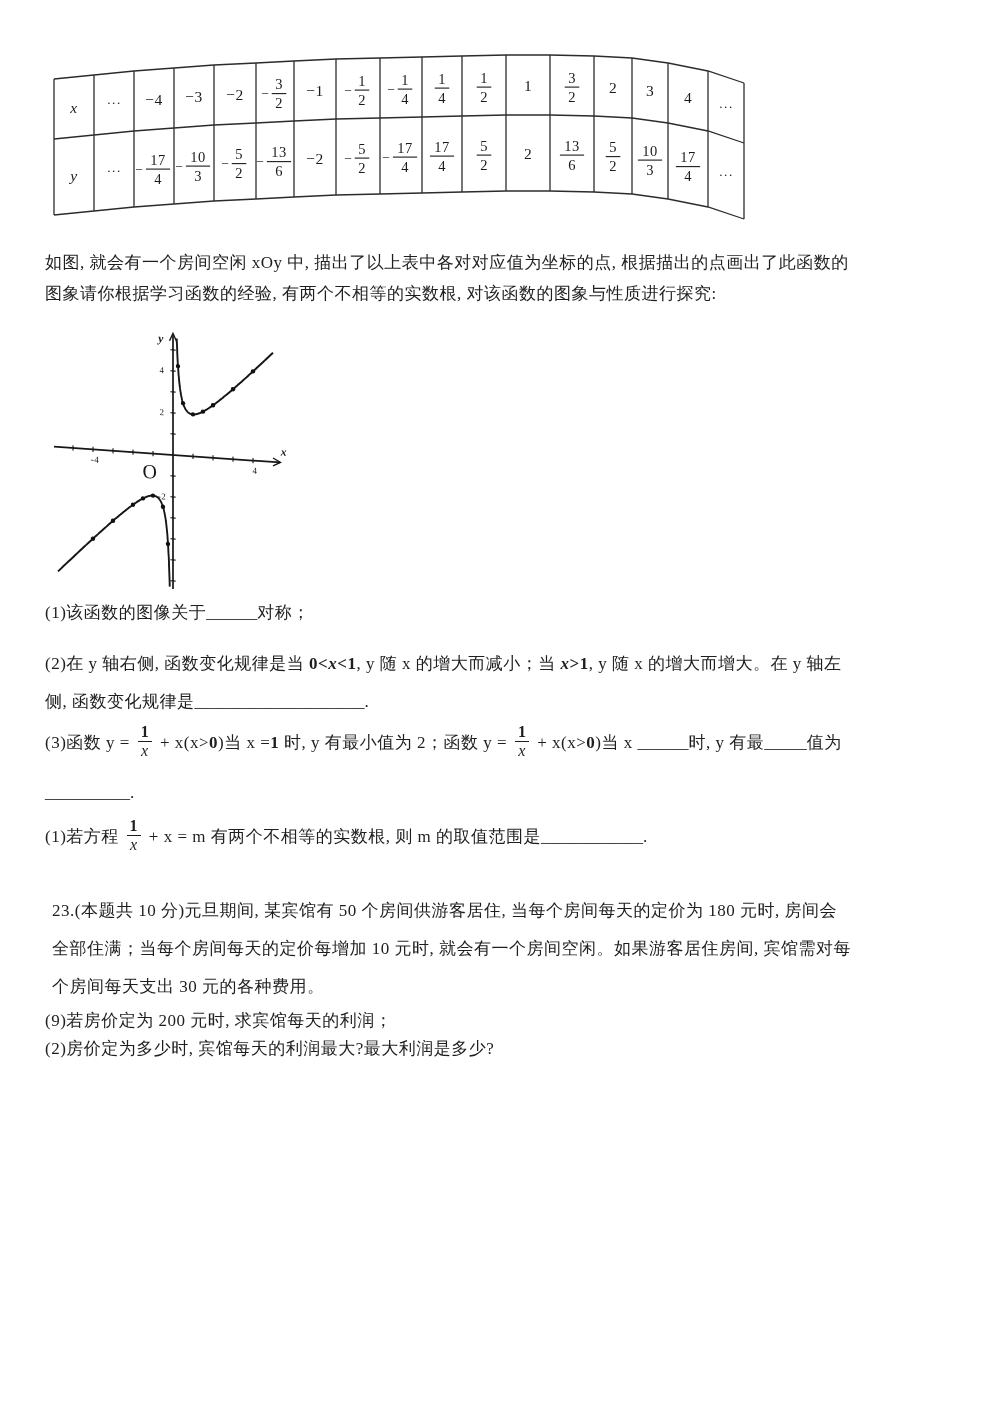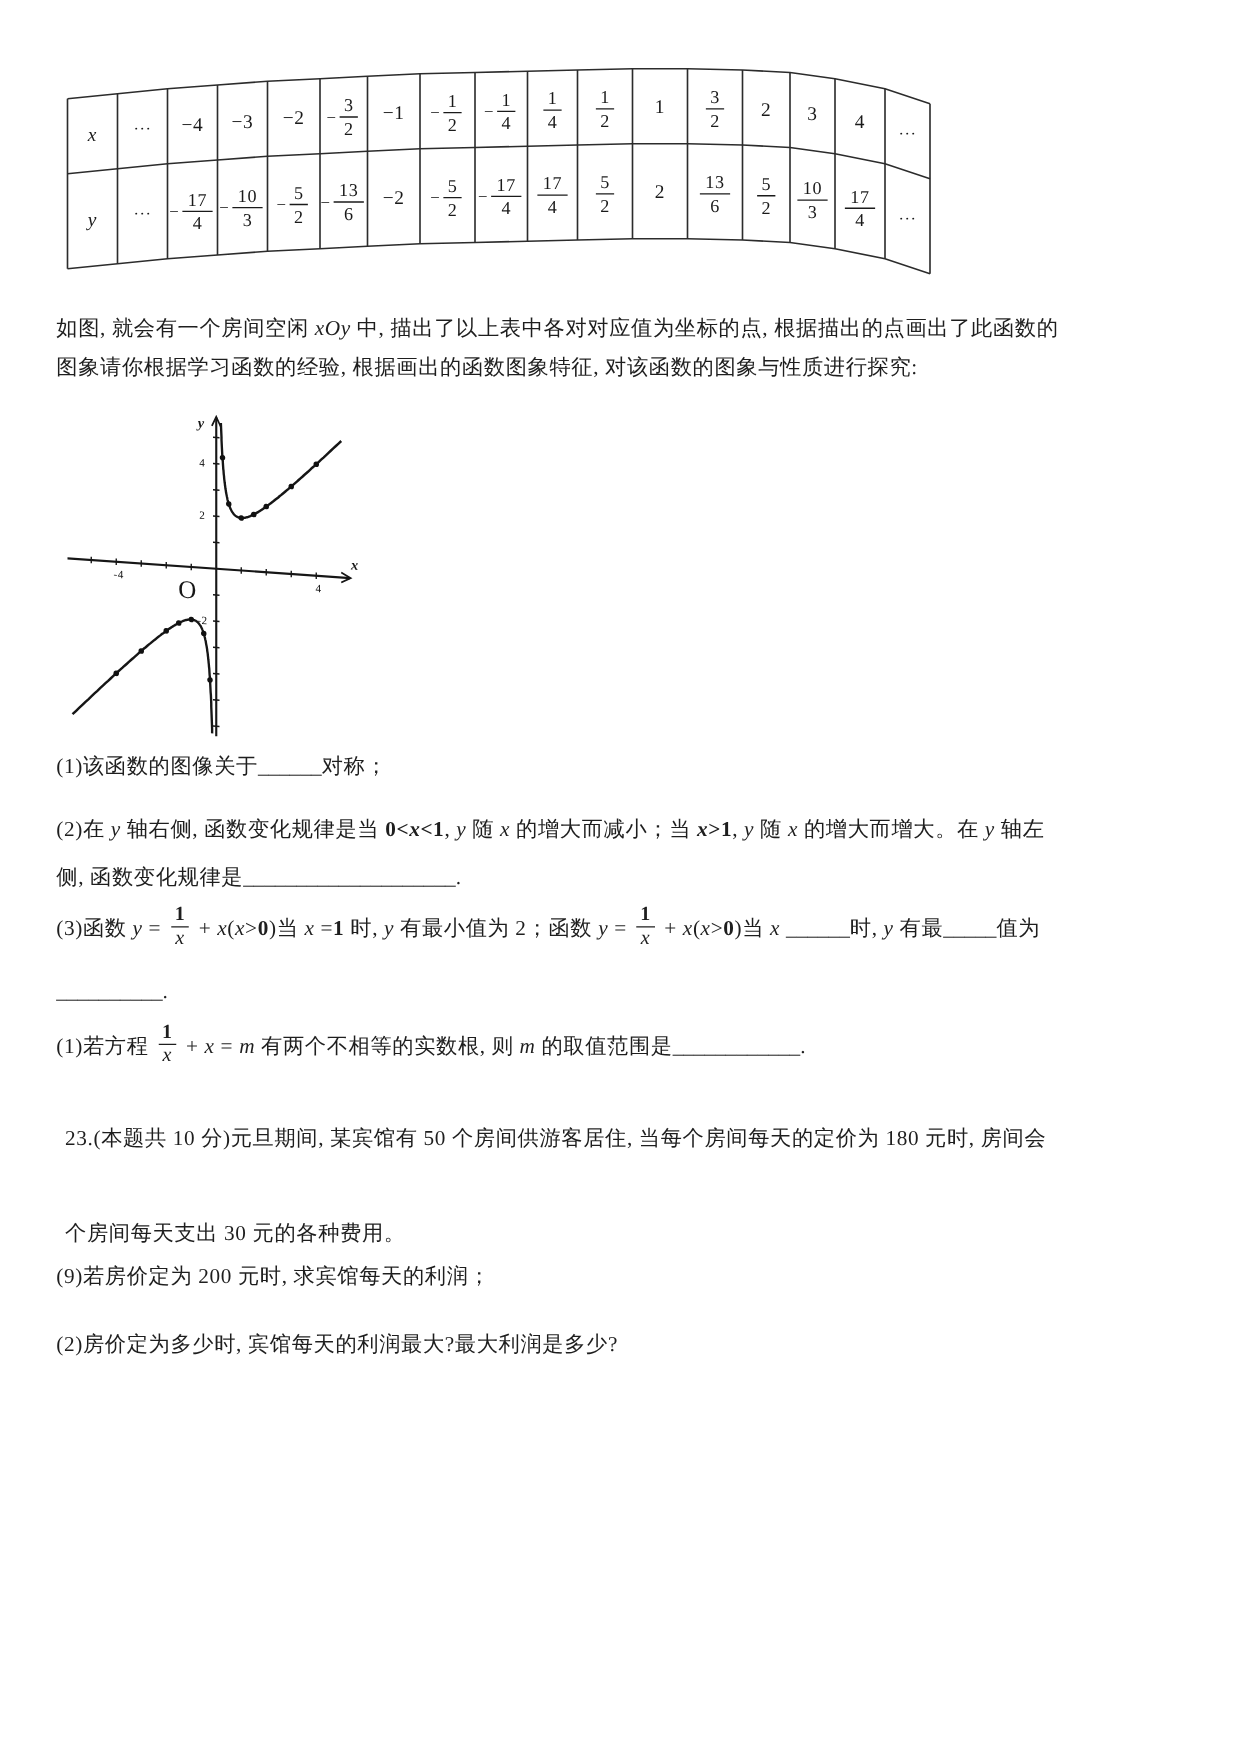--- a/index.html
+++ b/index.html
@@ -4,21 +4,21 @@
 <style>
   *{margin:0;padding:0;box-sizing:border-box}
   html,body{width:992px;height:1403px;background:#ffffff}
   body{position:relative;overflow:hidden;
        font-family:"Liberation Serif","DejaVu Serif",serif;
        color:#1e1e1e;font-size:17px;letter-spacing:.5px}
   .abs{position:absolute;white-space:nowrap}
   .para{line-height:31px}
   .lh38{line-height:38px}
   .lh50{line-height:50px}
-  .rs-i{font-style:italic}
+  .rs-i{}
   .rs-b{font-weight:bold}
   .rs-bi{font-weight:bold;font-style:italic}
   .blank{letter-spacing:0}
   .frac{display:inline-flex;flex-direction:column;align-items:center;
         vertical-align:middle;margin:0 3px;line-height:1.05;position:relative;top:-2px}
   .frac .num{font-weight:bold;font-size:16px;padding:0 3px;border-bottom:1.4px solid #1e1e1e}
   .frac .den{font-style:italic;font-size:16px;padding-top:1px}
   svg{display:block}
 </style>
 </head>
@@ -126,21 +126,21 @@
         <text x="639" y="52.5" text-anchor="middle" font-size="15.5">4</text>
         <text x="639" y="112" text-anchor="middle" font-size="14.5">17</text>
         <text x="639" y="131" text-anchor="middle" font-size="14.5">4</text>
         <path d="M626.9 116.6 L651.1 116.6" stroke="#1a1a1a" stroke-width="1.1"></path>
         <text x="677" y="61" text-anchor="middle" font-size="13">···</text>
         <text x="677" y="129" text-anchor="middle" font-size="13">···</text>
       </g>
     </svg>
 </div>
 
-<p class="abs para" style="left:45px;top:247px;width:920px"><span>如图, 就会有一个房间空闲 </span><span class="rs-i">xOy</span><span> 中, 描出了以上表中各对对应值为坐标的点, 根据描出的点画出了此函数的</span><br><span>图象请你根据学习函数的经验, 根据画出的函数图象特征, 对该函数的图象与性质进行探究:</span></p>
+<p class="abs para" style="left:45px;top:247px;width:920px"><span>如图, 就会有一个房间空闲 </span><span class="rs-i">xOy</span><span> 中, 描出了以上表中各对对应值为坐标的点, 根据描出的点画出了此函数的</span><br><span>图象请你根据学习函数的经验, 有两个不相等的实数根, 对该函数的图象与性质进行探究:</span></p>
 
 <div class="abs" style="left:53px;top:330px">
   <svg id="graph-svg" width="258" height="263" viewBox="0 0 258 263">
       <g transform="translate(0,-8.4) skewY(4)" stroke="#161616" fill="none">
         <path d="M1 125 L227 125" stroke-width="1.7"></path>
         <path d="M220 121 L227.5 125 L220 129" stroke-width="1.4"></path>
         <path d="M120 259 L120 4" stroke-width="1.7"></path>
         <path d="M116.5 11 L120 3.5 L123.5 11" stroke-width="1.4"></path>
         <g stroke-width="1.1">
           <path d="M20 122.4 L20 127.6"></path>
@@ -206,17 +206,17 @@
     </span><span> + </span><span class="rs-i">x</span><span>(</span><span class="rs-i">x</span><span>&gt;</span><span class="rs-b">0</span><span>)当 </span><span class="rs-i">x</span><span> =</span><span class="rs-b">1</span><span> 时, </span><span class="rs-i">y</span><span> 有最小值为 2；函数 </span><span class="rs-i">y</span><span> = </span><span class="frac">
       <span class="num">1</span>
       <span class="den">x</span>
     </span><span> + </span><span class="rs-i">x</span><span>(</span><span class="rs-i">x</span><span>&gt;</span><span class="rs-b">0</span><span>)当 </span><span class="rs-i">x</span><span> </span><span class="blank">______</span><span>时, </span><span class="rs-i">y</span><span> 有最</span><span class="blank">_____</span><span>值为</span><br><span class="blank">__________</span><span>.</span></p>
 
 <p class="abs lh50" style="left:45px;top:812px;width:920px"><span>(1)若方程 </span><span class="frac">
       <span class="num">1</span>
       <span class="den">x</span>
     </span><span> + </span><span class="rs-i">x</span><span> = </span><span class="rs-i">m</span><span> 有两个不相等的实数根, 则 </span><span class="rs-i">m</span><span> 的取值范围是</span><span class="blank">____________</span><span>.</span></p>
 
-<p class="abs lh38" style="left:52px;top:892px;width:925px"><span>23.(本题共 10 分)元旦期间, 某宾馆有 50 个房间供游客居住, 当每个房间每天的定价为 180 元时, 房间会</span><br><br><span>个房间每天支出 30 元的各种费用。</span></p>
+<p class="abs lh38" style="left:52px;top:892px;width:925px"><span>23.(本题共 10 分)元旦期间, 某宾馆有 50 个房间供游客居住, 当每个房间每天的定价为 180 元时, 房间会</span><br><span>全部住满；当每个房间每天的定价每增加 10 元时, 就会有一个房间空闲。如果游客居住房间, 宾馆需对每</span><br><span>个房间每天支出 30 元的各种费用。</span></p>
 
 <p class="abs para" style="left:45px;top:1005px;width:920px"><span>(9)若房价定为 200 元时, 求宾馆每天的利润；</span></p>
 
-<p class="abs para" style="left:45px;top:1060px;width:920px"><span>(2)房价定为多少时, 宾馆每天的利润最大?最大利润是多少?</span></p>
+<p class="abs para" style="left:45px;top:1033px;width:920px"><span>(2)房价定为多少时, 宾馆每天的利润最大?最大利润是多少?</span></p>
 
 </body></html>

